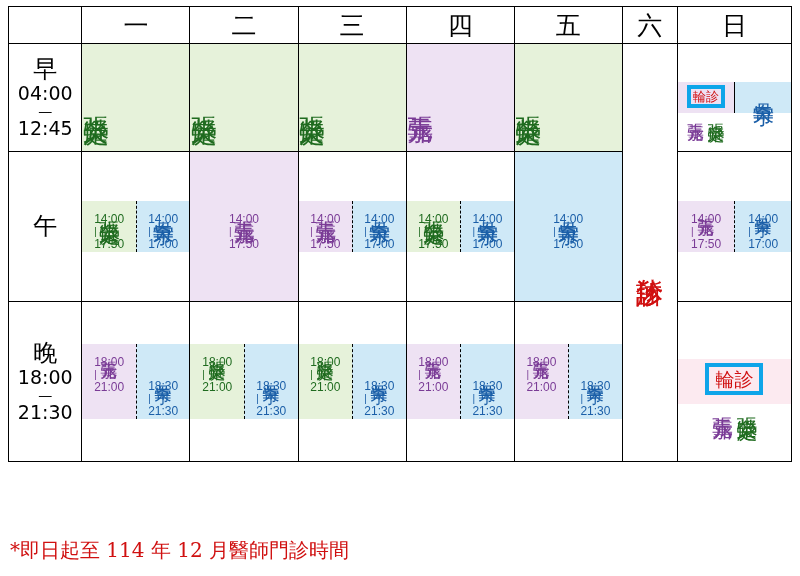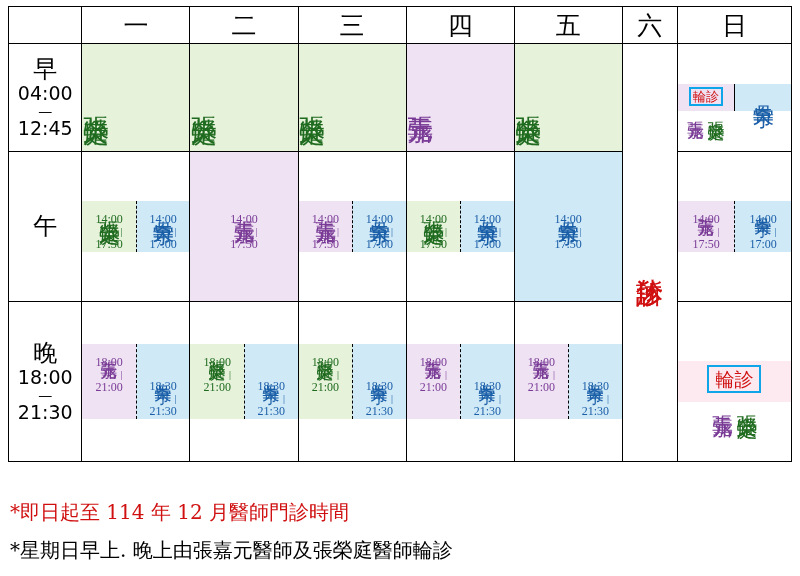--- a/index.html
+++ b/index.html
@@ -76,25 +76,25 @@
     line-height: 1.08;
     writing-mode: vertical-rl;
     text-orientation: upright;
     letter-spacing: 1px;
   }
   .vname.big { font-size: 26px; }
   .vname.mid { font-size: 21px; }
   .vname.sm  { font-size: 17px; }
 
   .hours {
-    font-family: Liberation Serif, serif;
+    font-family: Liberation Sans, sans-serif;
     font-size: 12px;
     line-height: 1.25;
     margin-top: 4px;
-    text-align: right;
+    text-align: left;
   }
   .hours .d { display: block; font-size: 10px; line-height: 1; }
 
   
   .green  { background: #e6f2da; color: #1f6b1f; }
   .purple { background: #eee2f3; color: #7a3b96; }
   .blue   { background: #cfe9f7; color: #1b5fa8; }
 
   .txt-green  { color: #1f6b1f; }
   .txt-purple { color: #7a3b96; }
@@ -107,21 +107,21 @@
     font-family: "DejaVu Serif", "Liberation Serif", serif;
     font-size: 27px;
     color: #d01010;
     writing-mode: vertical-rl;
     text-orientation: upright;
     line-height: 1.25;
     display: inline-block;
   }
 
   .rotabox {
-    border: 2px solid #0ea5e9;
+    border: 4px solid #0ea5e9;
     color: #d01010;
     font-family: "DejaVu Serif", "Liberation Serif", serif;
     font-size: 13px;
     padding: 0 2px;
     display: inline-block;
     margin-bottom: 2px;
     line-height: 1.2;
   }
   .rotabox.lg { font-size: 19px; padding: 1px 6px; margin-bottom: 6px; }
 
@@ -478,16 +478,15 @@
               <span class="vname mid txt-green">張榮庭</span>
             </div>
           </div>
         </td>
       </tr>
     </tbody>
   </table>
 
   <div class="notes">
     <div class="note red">*即日起至 114 年 12 月醫師門診時間</div>
-    <div class="note black">*星期日早上. 晚上由張嘉元醫師及張榮庭醫師輪診</div>
   </div>
 
 </div>
 
 </body></html>

